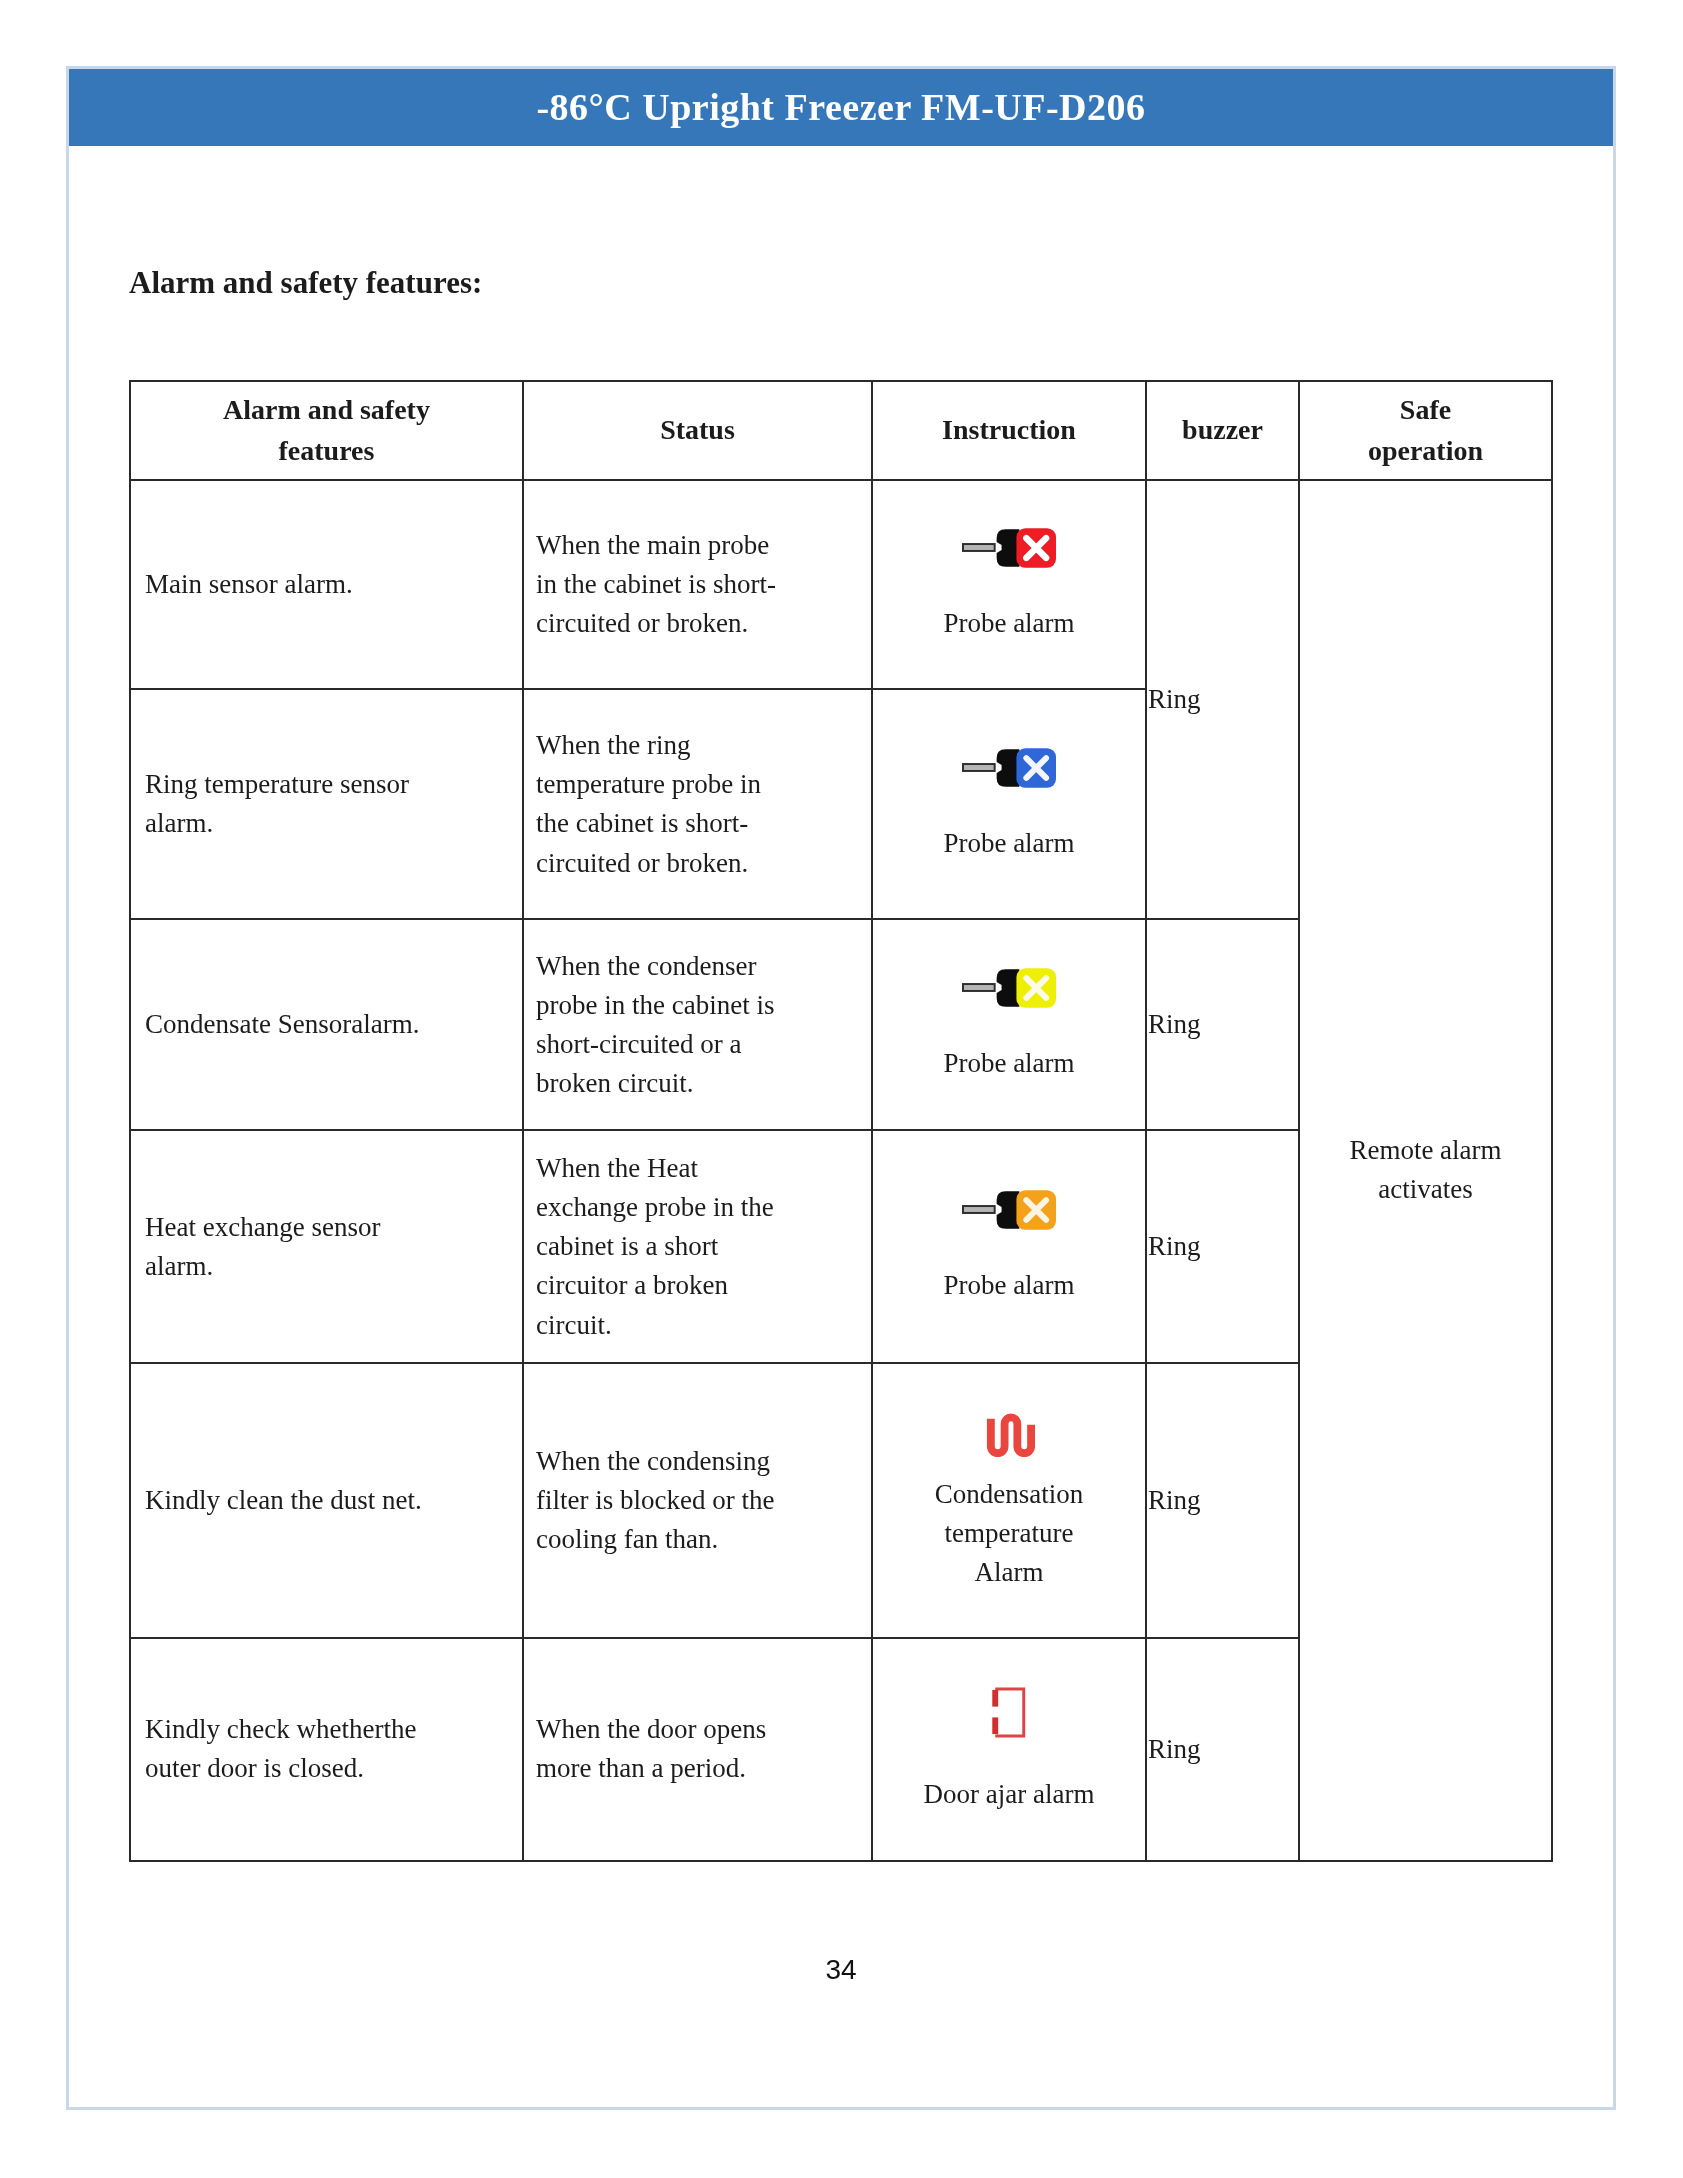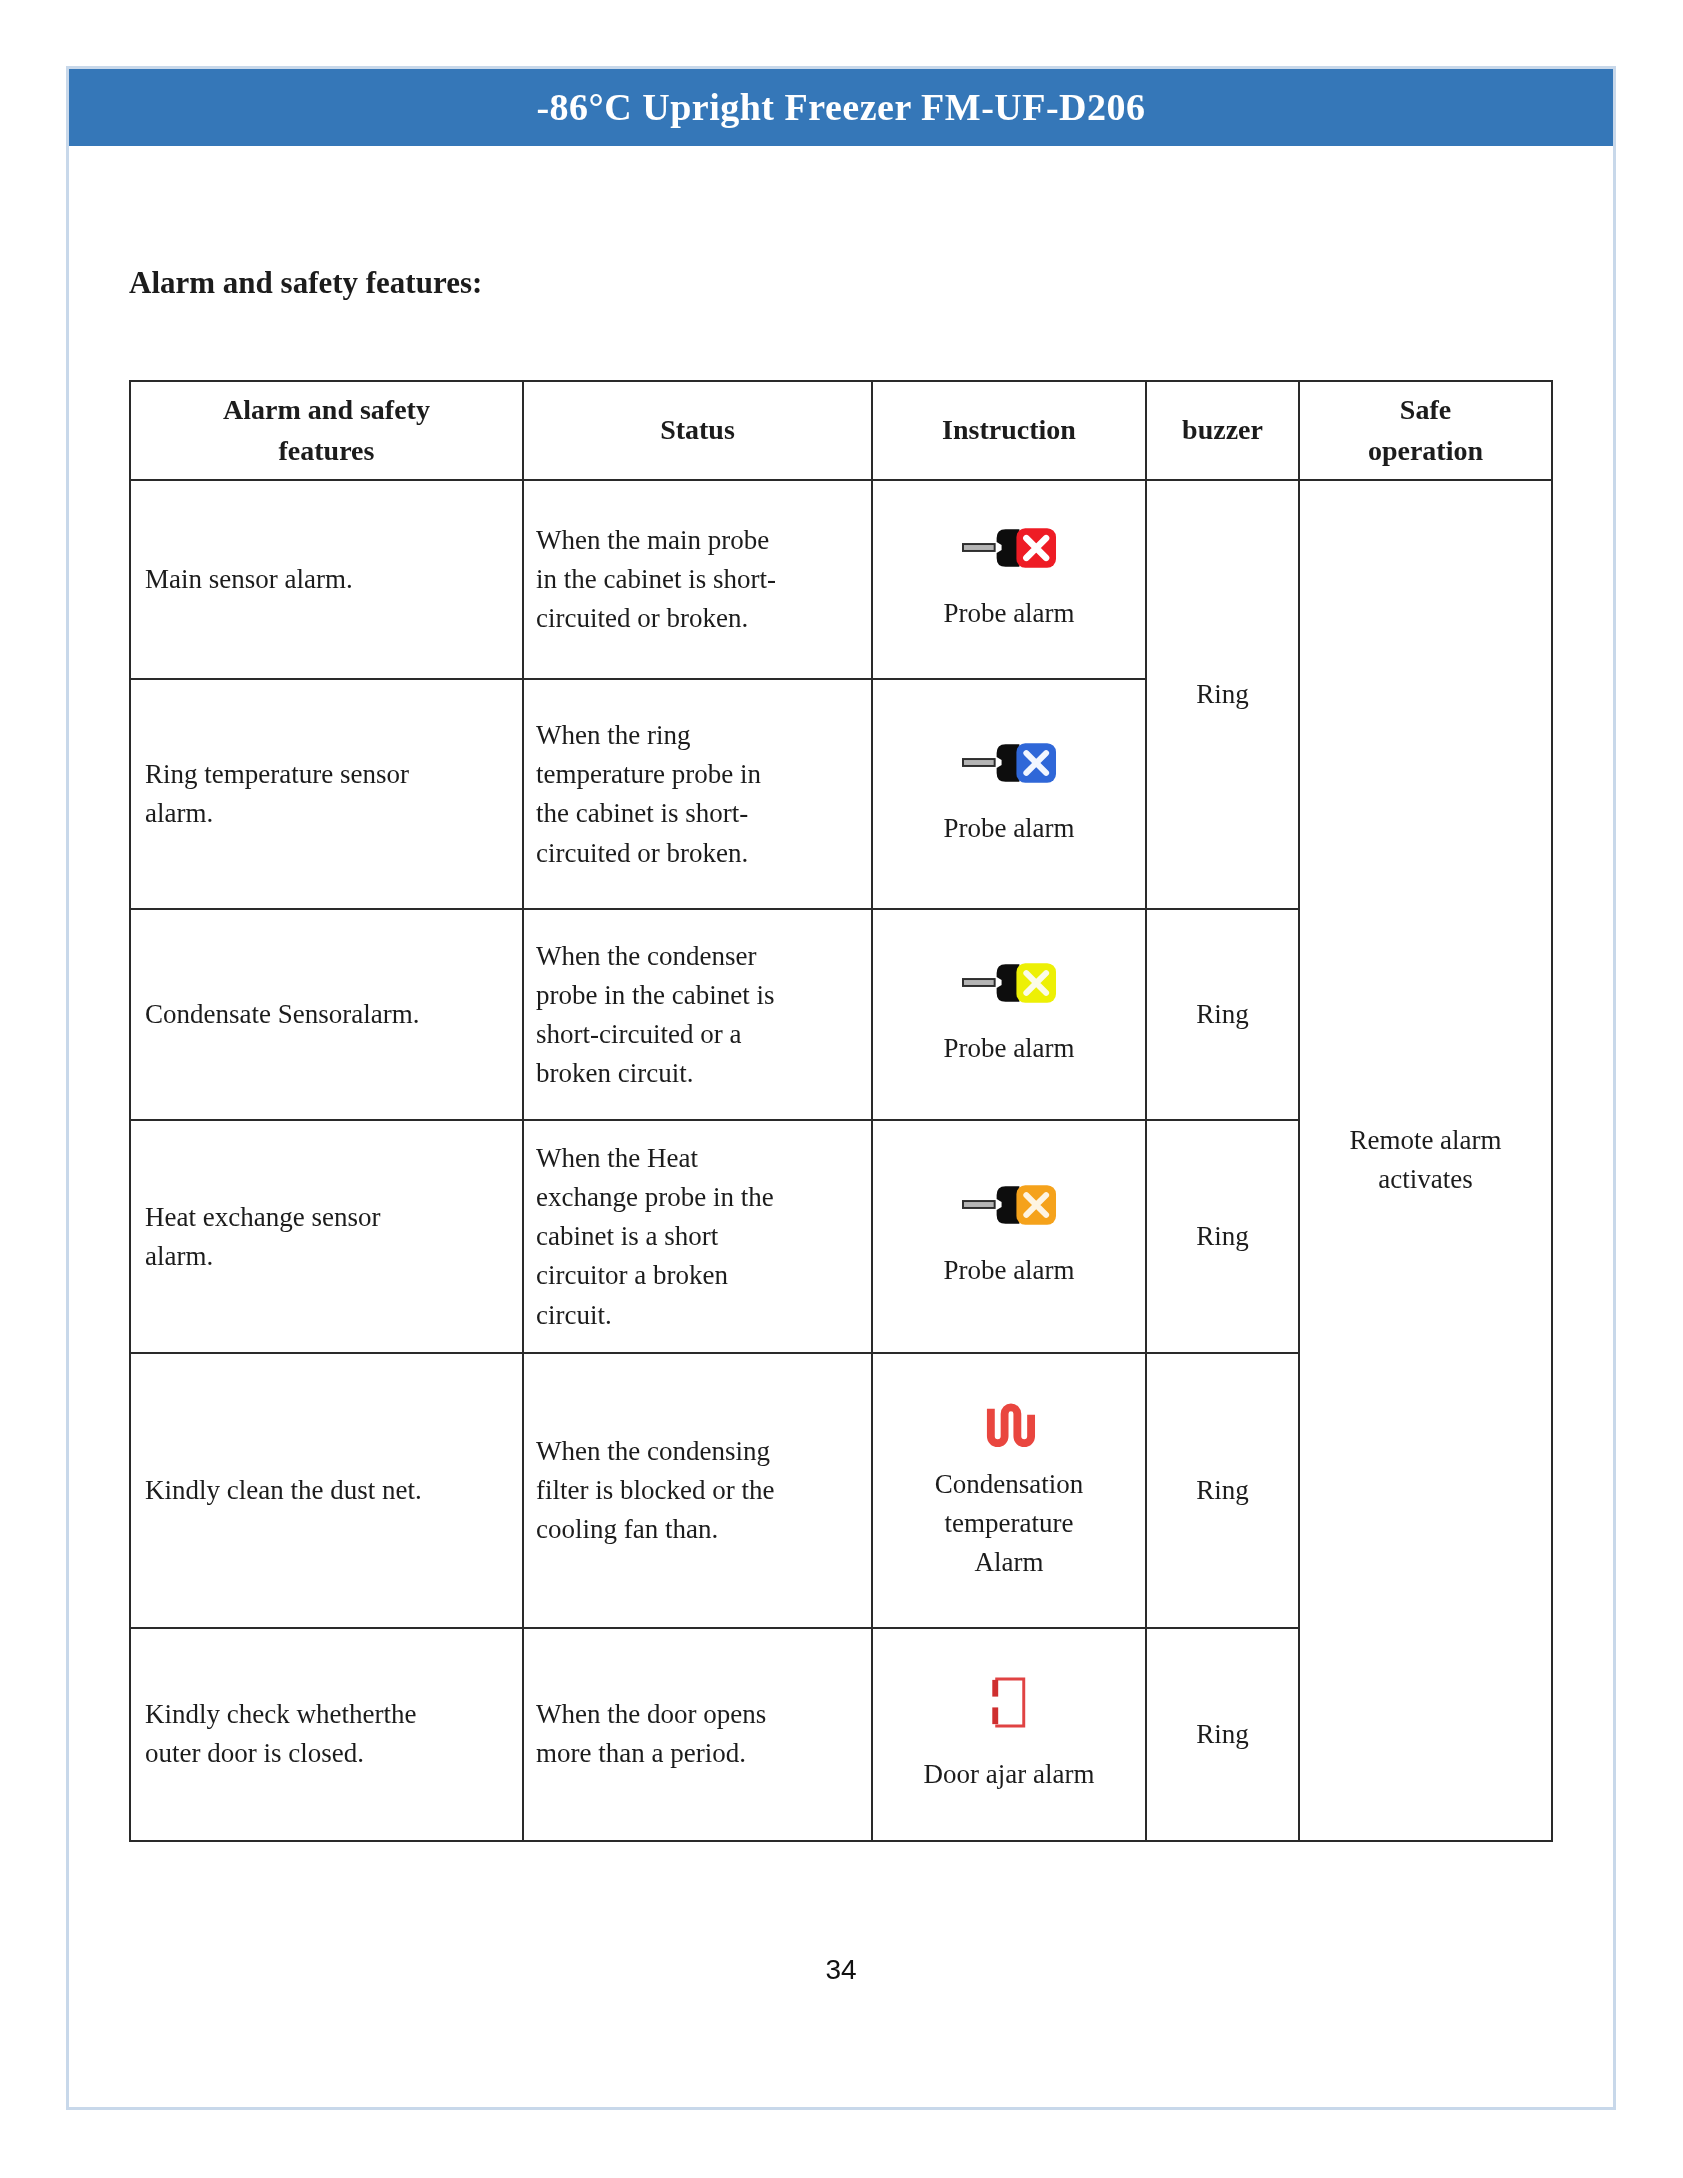--- a/index.html
+++ b/index.html
@@ -18,23 +18,23 @@
   col.c1{width:393px;}col.c2{width:349px;}col.c3{width:274px;}col.c4{width:153px;}col.c5{width:253px;}
   tr.hrow{height:99px;border-radius:13px;}
   tr.r1{height:160px;}tr.r2{height:230px;}tr.r3{height:211px;}
   tr.r4{height:233px;}tr.r5{height:230px;}tr.r6{height:147px;}
   th{font-size:28px;font-weight:bold;text-align:center;vertical-align:middle;line-height:1.3;
      padding:4px 10px;}
   th.saf{padding:4px 48px;}
   td.c1{text-align:left;vertical-align:middle;padding:8px 10px 8px 14px;}
   td.c2{text-align:left;vertical-align:middle;padding:8px 8px 8px 12px;}
   td.c3{text-align:center;vertical-align:middle;padding:6px 6px;}
-  td.c4{text-align:center;vertical-align:middle;margin-top:44px;}
+  td.c4{vertical-align:middle;margin-top:44px;}
   td.c5{text-align:center;vertical-align:middle;padding:0 22px;margin-left:36px;}
-  .instr{display:flex;flex-direction:column;align-items:center;justify-content:center;gap:24px;}
+  .instr{display:flex;flex-direction:column;align-items:center;justify-content:center;gap:34px;}
   .instr .cap{text-align:center;}
   .icon-box{display:flex;align-items:center;justify-content:center;}
   .page-number{position:absolute;left:0;top:1885px;width:100%;text-align:center;
                font-family:"Liberation Sans","DejaVu Sans",sans-serif;font-size:28px;color:#111;}
 </style>
 </head>
 <body>
 
 <div class="page">
   <div class="frame" style="border-color: rgb(200, 216, 234);">

